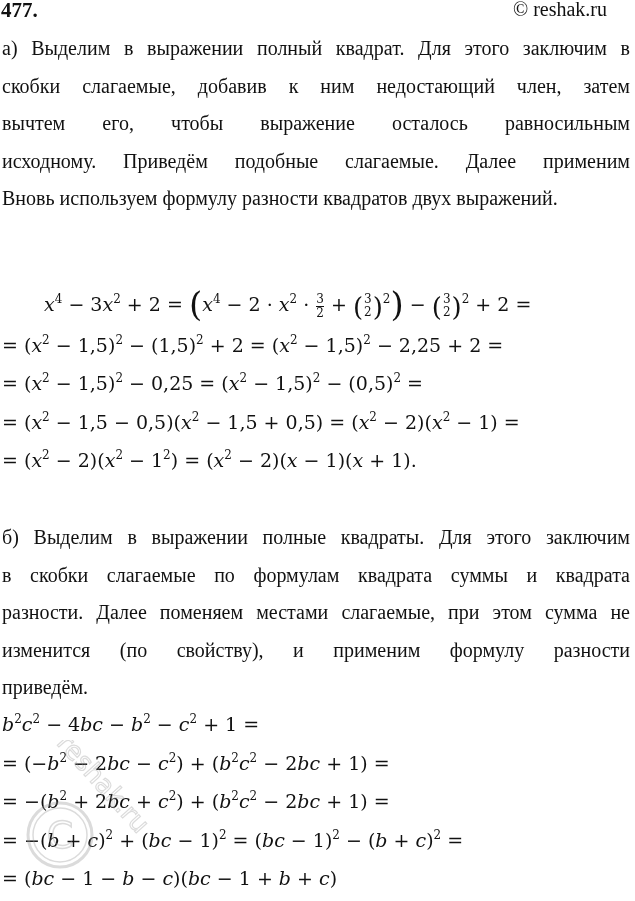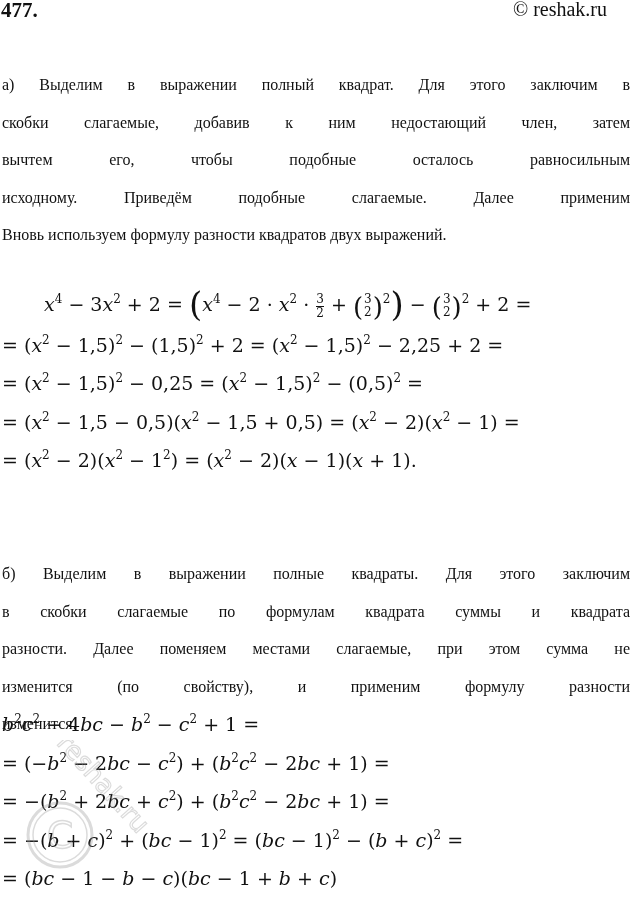--- a/index.html
+++ b/index.html
@@ -1,20 +1,20 @@
 <!DOCTYPE html>
 <html><head>
   <meta charset="utf-8">
   <style>
     html, body { margin: 0; padding: 0; background: #ffffff; }
     body { width: 635px; height: 901px; position: relative; overflow: hidden; color: #111; }
     .hdr { position: absolute; top: 0; left: 0; width: 612px; height: 28px; }
     .num { position: absolute; left: 1px; top: -2px; font-family: "Liberation Serif", serif; font-weight: bold; font-size: 21px; }
     .copy { position: absolute; right: 5px; top: -2px; font-family: "Liberation Serif", serif; font-size: 20px; }
-    .para { position: absolute; left: 2px; width: 628px; font-family: "Liberation Serif", serif; font-size: 16px; line-height: 37.5px; text-align: justify; text-align-last: left; margin-top: 36px; }
+    .para { position: absolute; left: 2px; width: 628px; font-family: "Liberation Serif", serif; font-size: 20px; line-height: 37.5px; text-align: justify; text-align-last: left; }
     .para .line { display: block; text-align: justify; text-align-last: justify; white-space: nowrap; }
     .para .line.last { text-align-last: left; }
     .math { position: absolute; left: 2px; font-family: "DejaVu Serif", serif; font-size: 19px; white-space: nowrap; }
     .math i { font-style: italic; }
     sup { font-size: 12px; vertical-align: 8px; line-height: 0; }
     .frac { display: inline-block; vertical-align: middle; text-align: center; font-size: 12px; line-height: 13px; margin: 0 1px; }
     .frac span { display: block; }
     .big { font-size: 34px; vertical-align: -5px; font-weight: 200; }
     .wm { position: absolute; left: 15px; top: 740px; width: 150px; height: 150px; pointer-events: none; opacity: 0.35; }
   </style>
@@ -22,39 +22,39 @@
 <body>
 
 <div class="hdr">
   <span class="num">477.</span>
   <span class="copy">© reshak.ru</span>
 </div>
 
 <div class="para" style="top:30px;">
   <span class="line">а) Выделим в выражении полный квадрат. Для этого заключим в</span>
   <span class="line">скобки слагаемые, добавив к ним недостающий член, затем</span>
-  <span class="line">вычтем его, чтобы подобные осталось равносильным</span>
+  <span class="line">вычтем его, чтобы выражение осталось равносильным</span>
   <span class="line">исходному. Приведём подобные слагаемые. Далее применим</span>
   <span class="line last">Вновь используем формулу разности квадратов двух выражений.</span>
 </div>
 
 <div class="math" style="top:284px;margin-left:42px;">
   <i>x</i><sup>4</sup> − 3<i>x</i><sup>2</sup> + 2 = <span class="big">(</span><i>x</i><sup>4</sup> − 2 · <i>x</i><sup>2</sup> · <span class="frac"><span>3</span><span style="border-top:1px solid #111">2</span></span> + <span class="big" style="font-size:26px">(</span><span class="frac"><span>3</span><span>2</span></span><span class="big" style="font-size:26px">)</span><sup>2</sup><span class="big">)</span> − <span class="big" style="font-size:26px">(</span><span class="frac"><span>3</span><span>2</span></span><span class="big" style="font-size:26px">)</span><sup>2</sup> + 2 =
 </div>
 <div class="math" style="top:334px;">= (<i>x</i><sup>2</sup> − 1,5)<sup>2</sup> − (1,5)<sup>2</sup> + 2 = (<i>x</i><sup>2</sup> − 1,5)<sup>2</sup> − 2,25 + 2 =</div>
 <div class="math" style="top:372px;text-align:center;">= (<i>x</i><sup>2</sup> − 1,5)<sup>2</sup> − 0,25 = (<i>x</i><sup>2</sup> − 1,5)<sup>2</sup> − (0,5)<sup>2</sup> =</div>
 <div class="math" style="top:411px;">= (<i>x</i><sup>2</sup> − 1,5 − 0,5)(<i>x</i><sup>2</sup> − 1,5 + 0,5) = (<i>x</i><sup>2</sup> − 2)(<i>x</i><sup>2</sup> − 1) =</div>
 <div class="math" style="top:449px;">= (<i>x</i><sup>2</sup> − 2)(<i>x</i><sup>2</sup> − 1<sup>2</sup>) = (<i>x</i><sup>2</sup> − 2)(<i>x</i> − 1)(<i>x</i> + 1).</div>
 
 <div class="para" style="top:519px;">
   <span class="line">б) Выделим в выражении полные квадраты. Для этого заключим</span>
   <span class="line">в скобки слагаемые по формулам квадрата суммы и квадрата</span>
   <span class="line">разности. Далее поменяем местами слагаемые, при этом сумма не</span>
   <span class="line">изменится (по свойству), и применим формулу разности</span>
-  <span class="line last">изменится.</span>
+  <span class="line last">приведём.</span>
 </div>
 
 <div class="math" style="top:713px;"><i>b</i><sup>2</sup><i>c</i><sup>2</sup> − 4<i>bc</i> − <i>b</i><sup>2</sup> − <i>c</i><sup>2</sup> + 1 =</div>
 <div class="math" style="top:752px;text-align:right;">= (−<i>b</i><sup>2</sup> − 2<i>bc</i> − <i>c</i><sup>2</sup>) + (<i>b</i><sup>2</sup><i>c</i><sup>2</sup> − 2<i>bc</i> + 1) =</div>
 <div class="math" style="top:790px;">= −(<i>b</i><sup>2</sup> + 2<i>bc</i> + <i>c</i><sup>2</sup>) + (<i>b</i><sup>2</sup><i>c</i><sup>2</sup> − 2<i>bc</i> + 1) =</div>
 <div class="math" style="top:829px;">= −(<i>b</i> + <i>c</i>)<sup>2</sup> + (<i>bc</i> − 1)<sup>2</sup> = (<i>bc</i> − 1)<sup>2</sup> − (<i>b</i> + <i>c</i>)<sup>2</sup> =</div>
 <div class="math" style="top:867px;">= (<i>bc</i> − 1 − <i>b</i> − <i>c</i>)(<i>bc</i> − 1 + <i>b</i> + <i>c</i>)</div>
 
 <svg class="wm" viewBox="0 0 150 150">
   <circle cx="45" cy="95" r="32" fill="none" stroke="#999" stroke-width="3"></circle>

